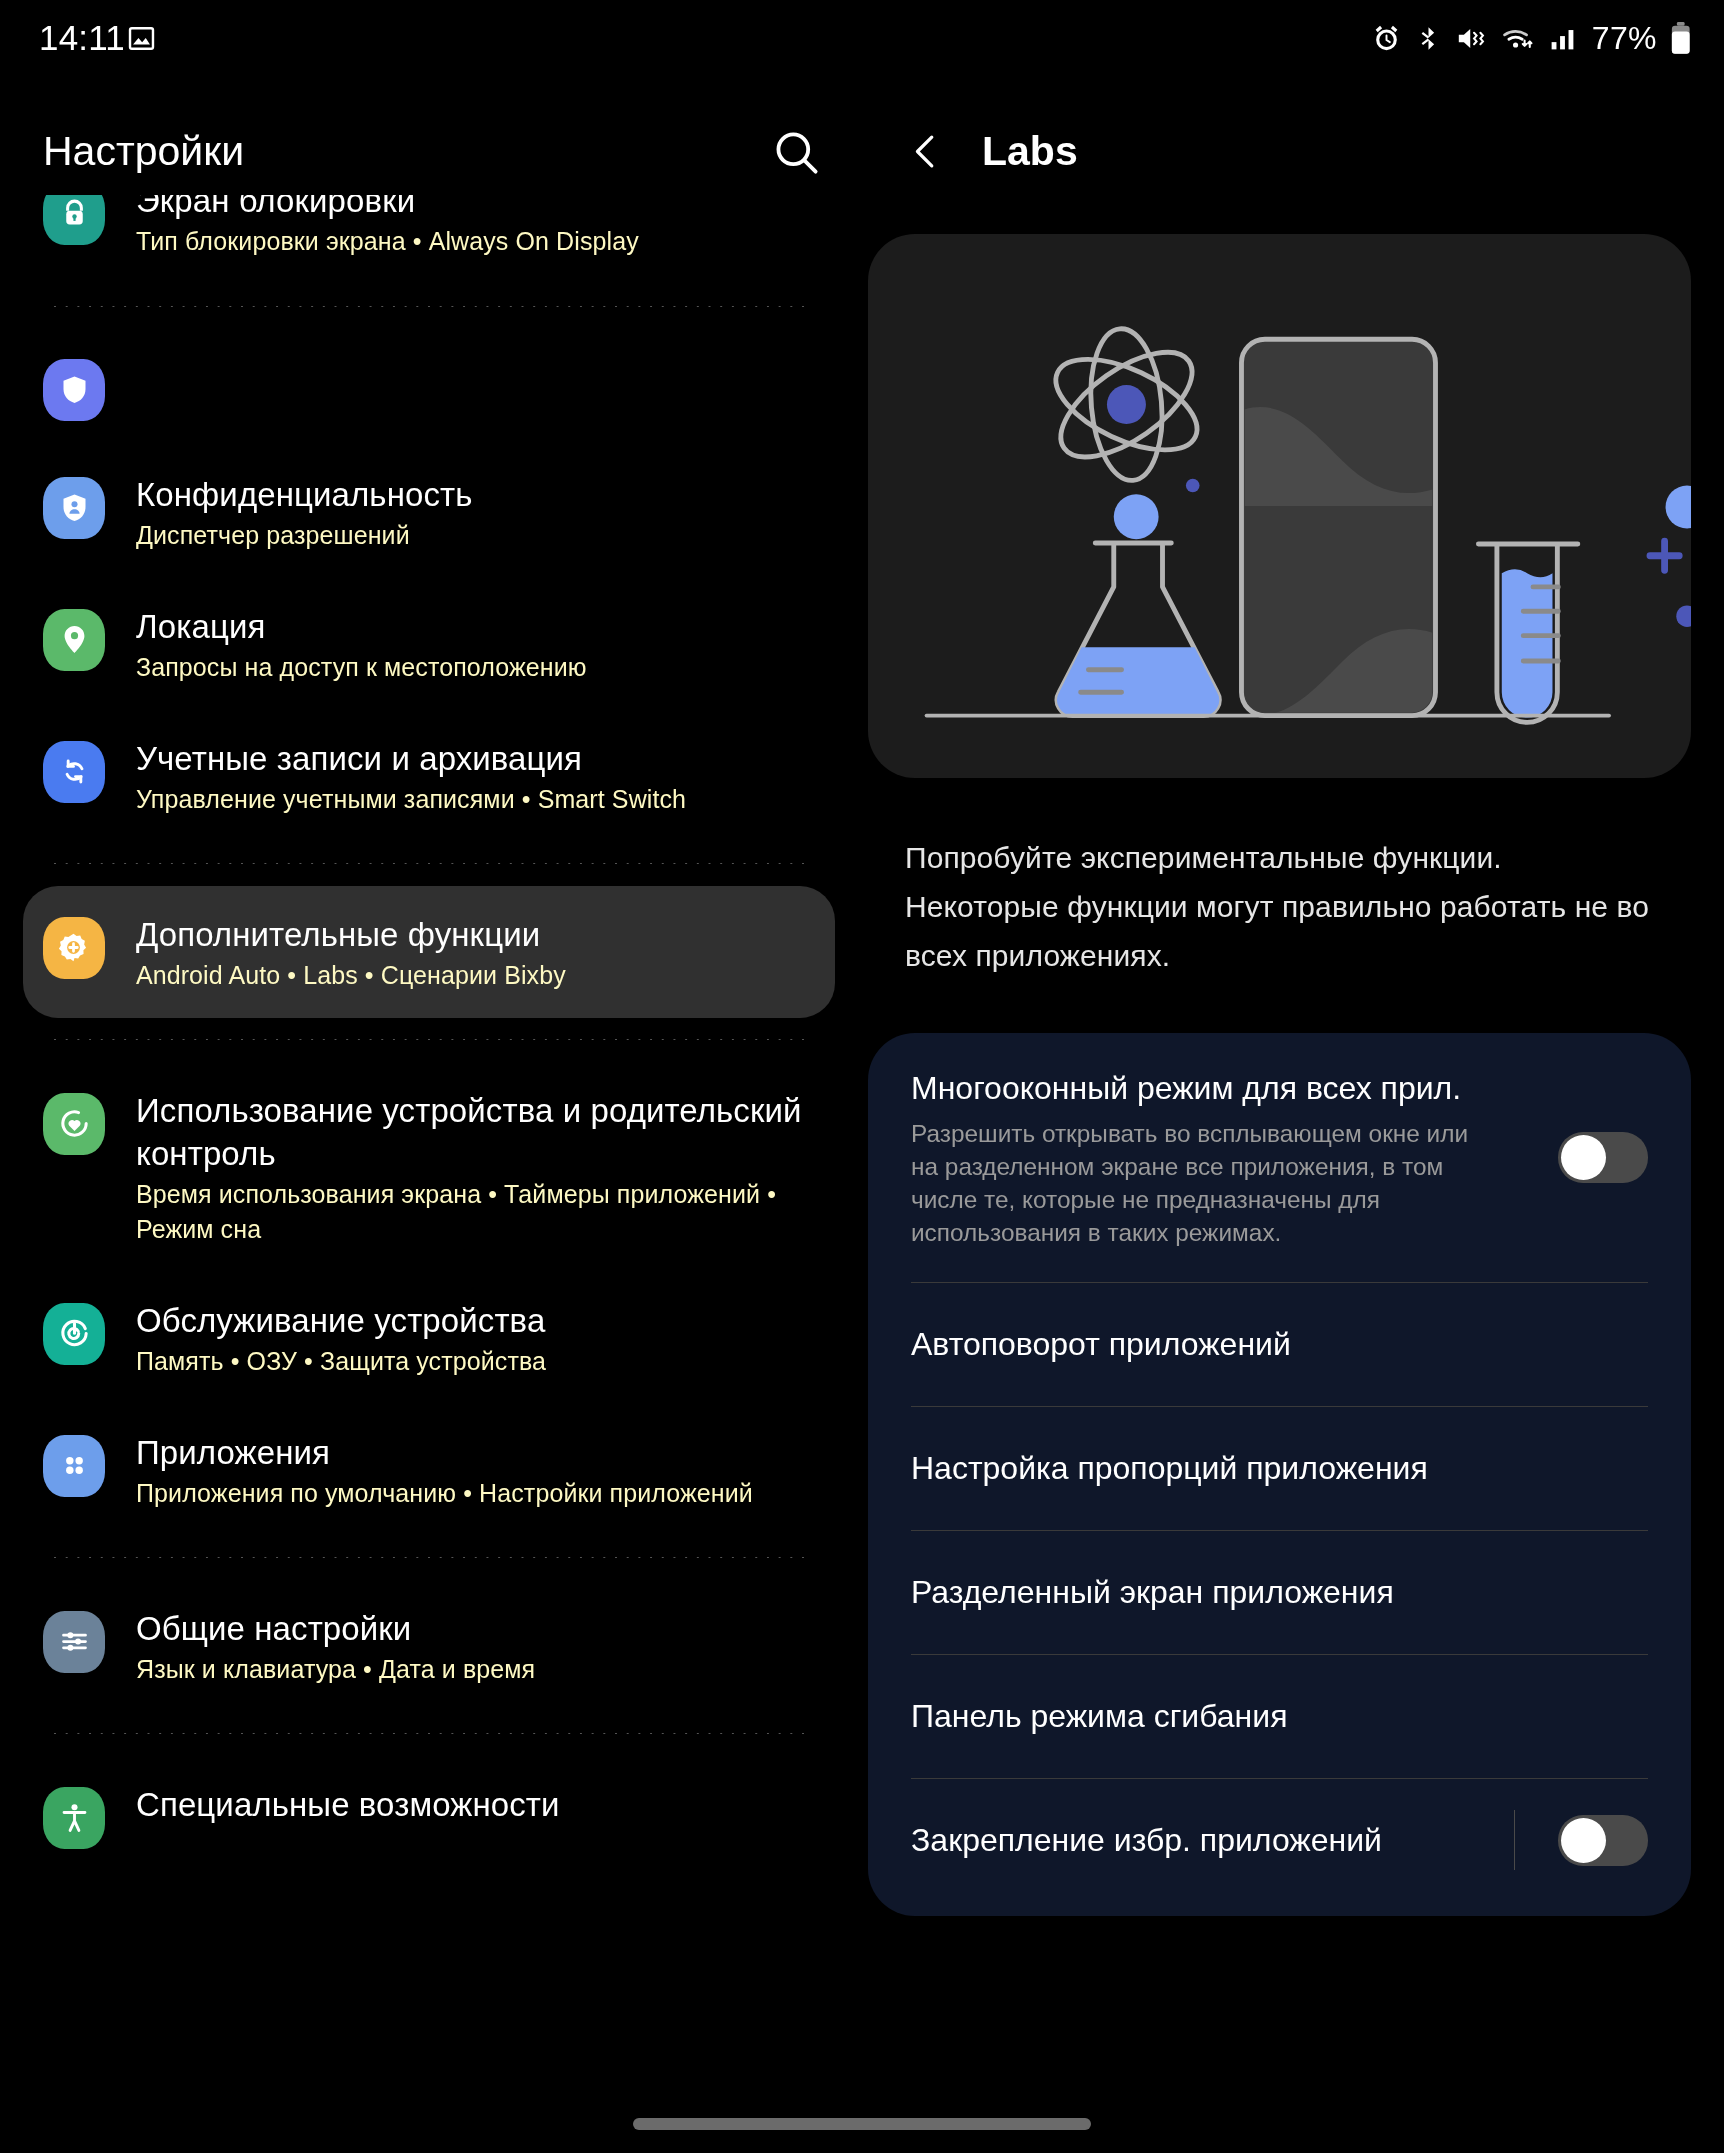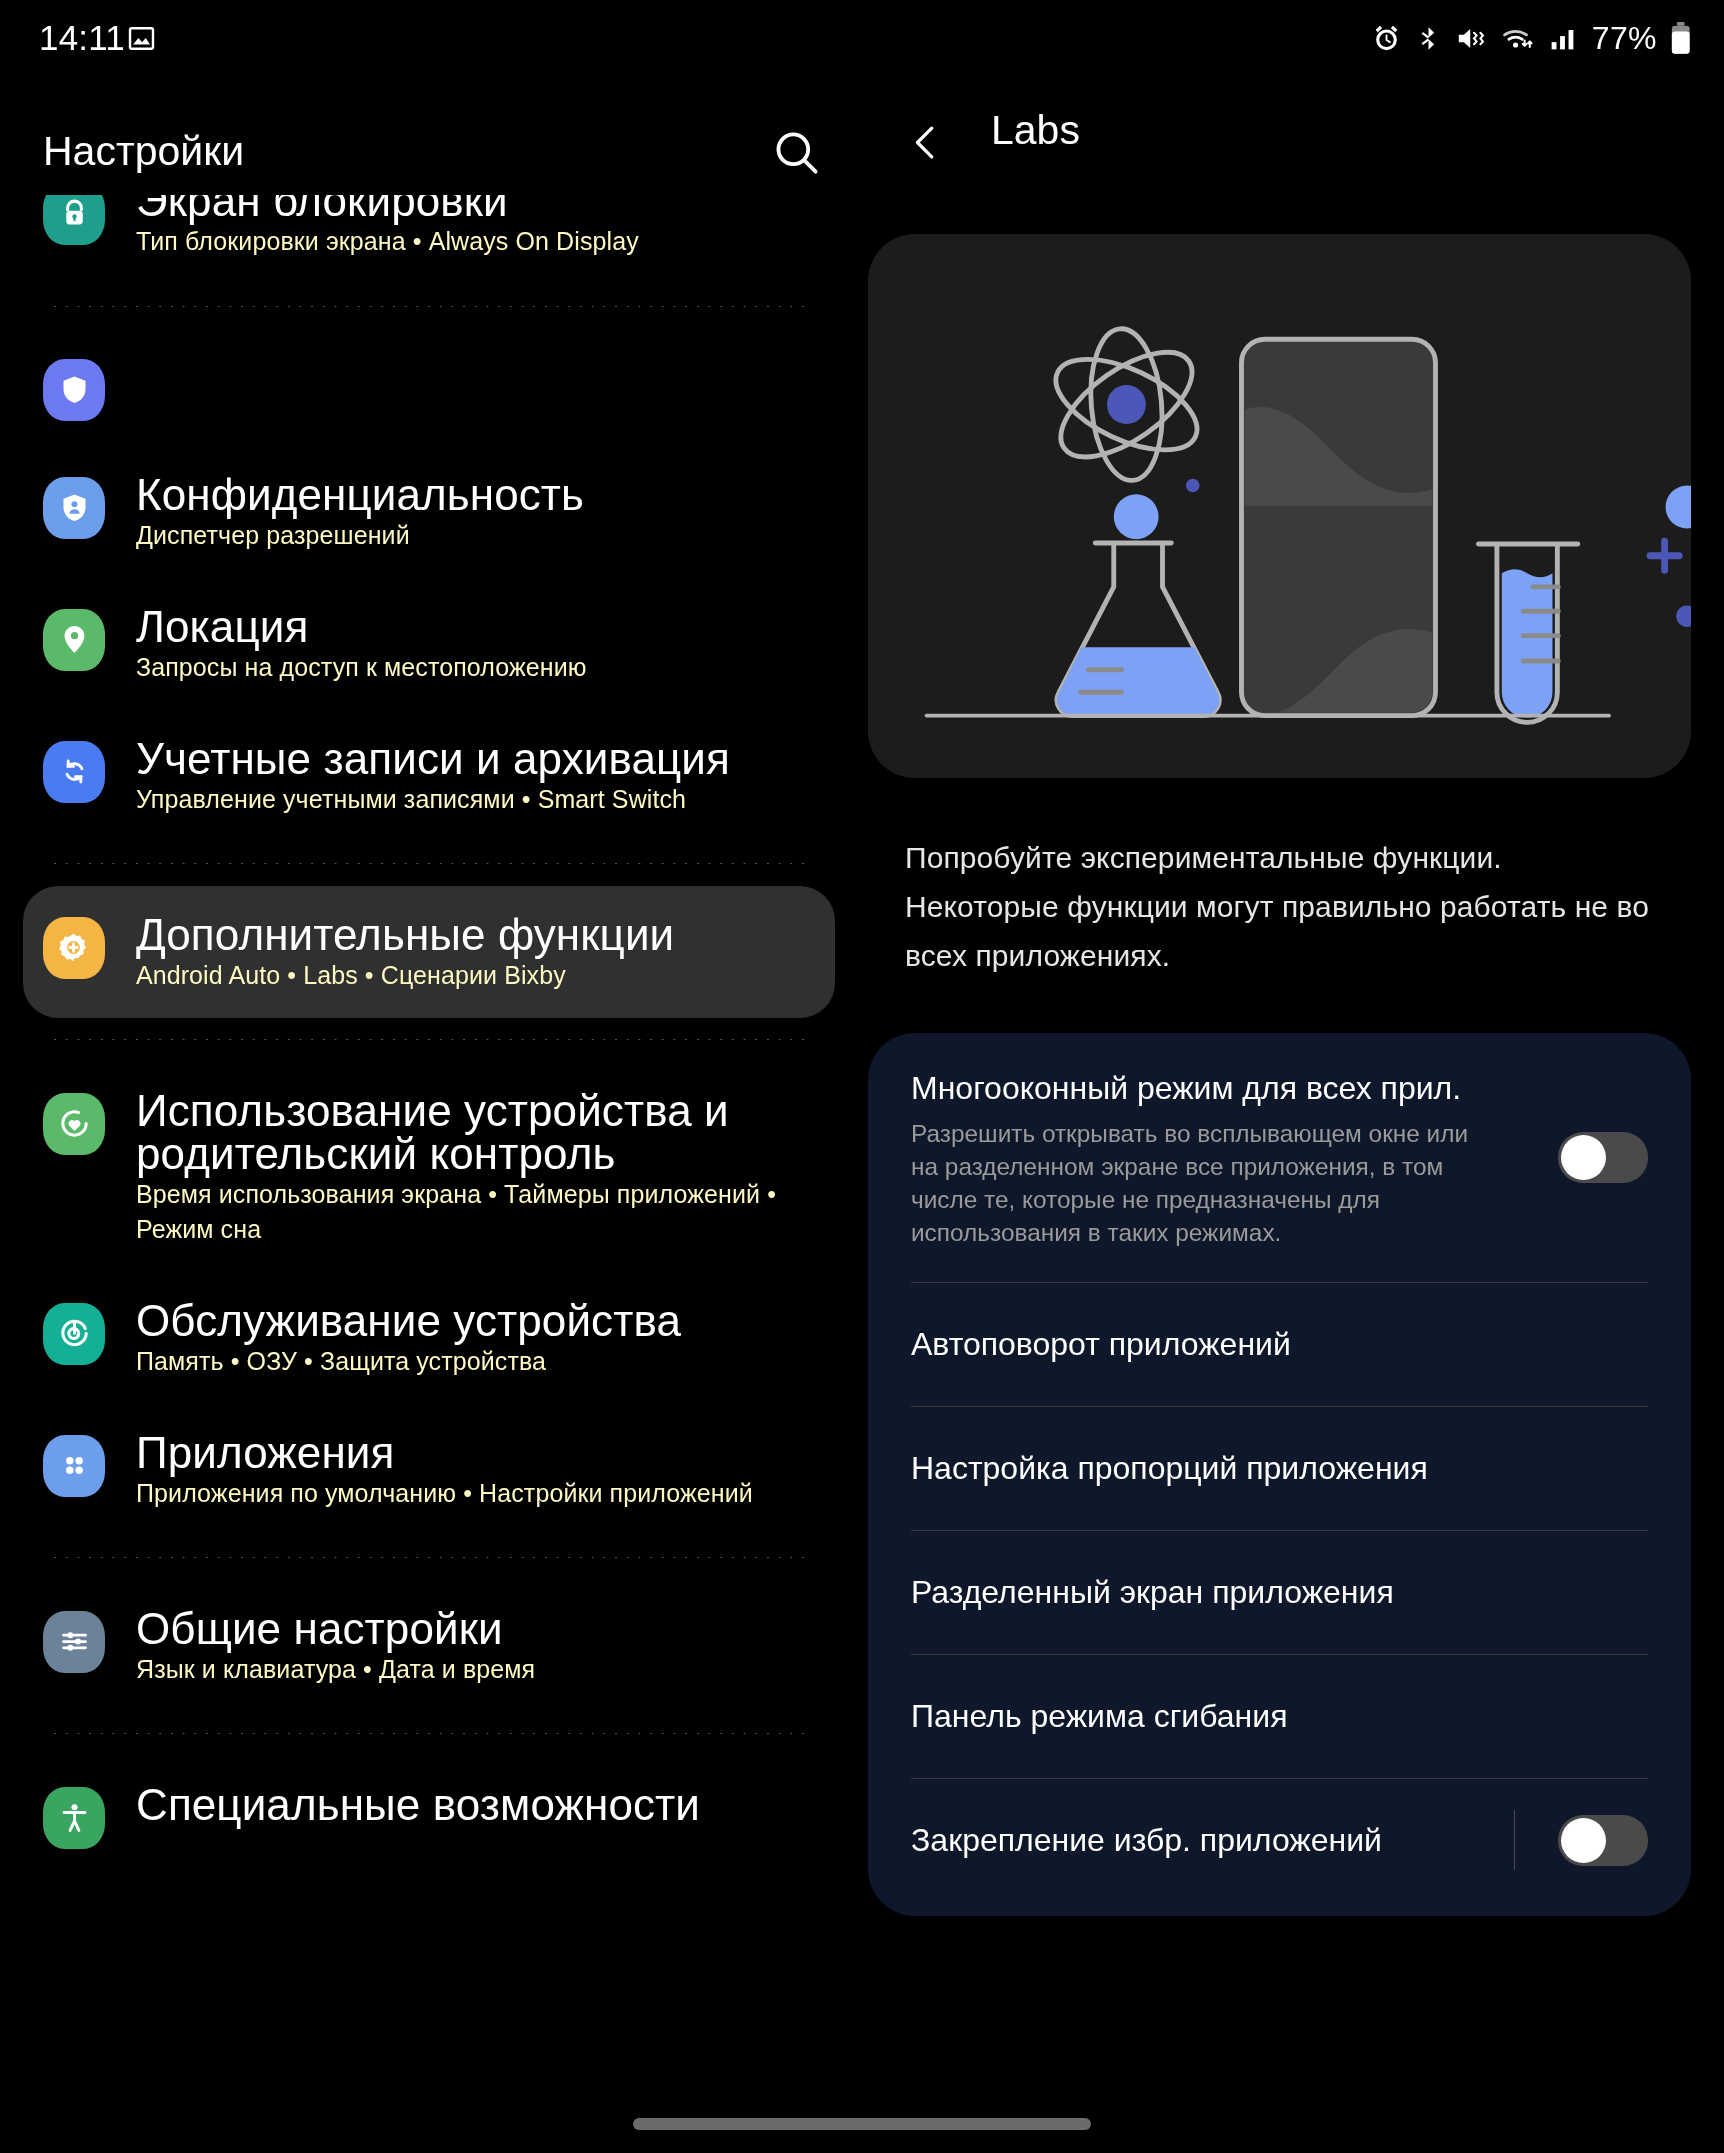--- a/index.html
+++ b/index.html
@@ -29,21 +29,21 @@
     display:flex; align-items:center;
   }
   .hdr-left .title{ color:#fff; font-size:41px; }
   .search-btn{
     position:absolute; top:117px; left:761px;
     width:70px; height:70px; display:flex; align-items:center; justify-content:center;
     cursor:pointer;
   }
   .hdr-right{
     position:absolute; top:107px; left:897px;
-    height:88px; display:flex; gap:37px;
+    height:88px; display:flex; align-items:center; gap:28px;font-weight:bold;
   }
   .back-btn{ width:57px; height:70px; display:flex; align-items:center; justify-content:center; cursor:pointer;}
   .hdr-right .title{ color:#fff; font-size:41px; }
 
   
   .left-pane{
     position:absolute; top:195px; left:0; width:858px; height:1958px;
     overflow:hidden;
   }
   .settings-row{
@@ -57,21 +57,21 @@
     border-radius:35px;
     margin:0 23.4px 0 23.4px;
     padding-left:19.5px;
   }
   .s-icon{
     flex:0 0 auto; width:62px; height:62px; margin-top:5.9px;
     display:flex; align-items:center; justify-content:center;
   }
   .squircle{ width:62px; height:62px; border-radius:21.5px/25px; display:flex; align-items:center; justify-content:center; }
   .s-text{ flex:1 1 auto; min-width:0; padding-top:2px; }
-  .s-title{ color:#fff; font-size:44px; line-height:43px; letter-spacing:0.1px; }
+  .s-title{ color:#fff; font-size:33px; line-height:43px; letter-spacing:0.1px; }
   .s-sub{ color:#fef9c3; font-size:25px; line-height:35px; margin-top:2px; letter-spacing:0.1px;}
   .divider-dots{
     height:1px; margin:21.5px 47px 21.5px 47px;
     background-image:radial-gradient(circle, #555 1px, rgba(0,0,0,0) 1.4px);
     background-size:11.7px 3.9px; background-repeat:repeat-x; background-position:center;
   }
 
   
   .right-pane{
     position:absolute; top:195px; left:868px; width:856px; height:1958px;

